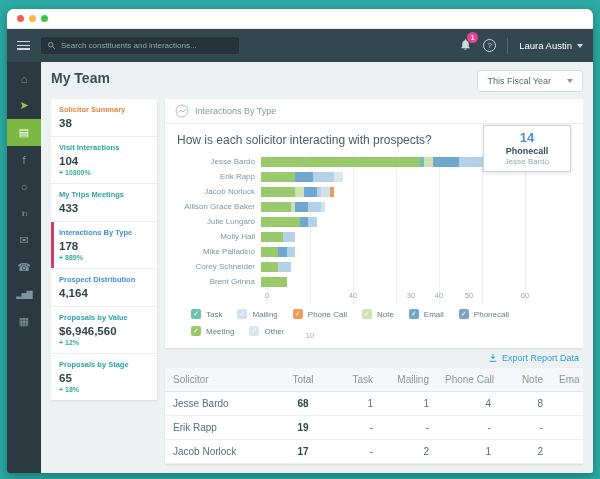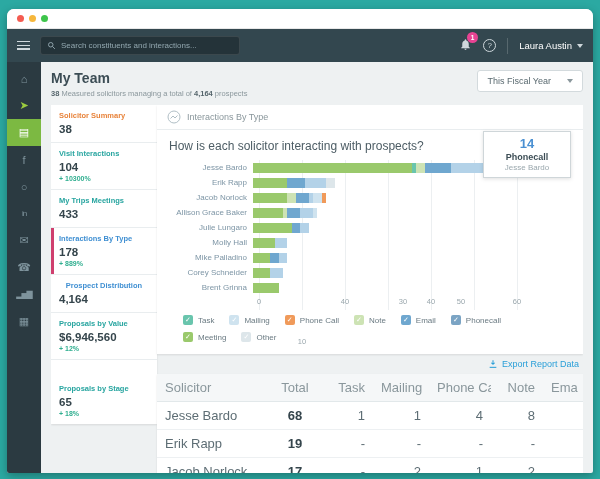--- a/index.html
+++ b/index.html
@@ -35,21 +35,21 @@
   .rail-item.small { font-size:8px; letter-spacing:-1px; }
 
   .content { flex:1; padding:8px 10px 0 10px; display:flex; flex-direction:column; overflow:hidden; }
   .page-head { display:flex; align-items:flex-start; margin-bottom:7px; }
   .page-title { font-size:14px; color:#3c4d55; font-weight:bold; }
   .page-sub { font-size:7.5px; color:#8a979c; margin-top:3px; }
   .page-sub .b { font-weight:bold; color:#55656c; }
   .filter { margin-left:auto; background:#fff; border:1px solid #d3dadd; border-radius:3px; font-size:9px; color:#5a6a70; padding:5px 9px; display:flex; align-items:center; gap:16px; cursor:pointer; }
   .filter .caret { border-top-color:#8a979c; }
 
-  .body-row { display:flex; gap:0; flex:1; overflow:hidden; align-items:flex-start; }
+  .body-row { display:flex; gap:8px; flex:1; overflow:hidden; align-items:flex-start; }
 
   
   .metrics { width:106px; min-width:106px; background:#fff; box-shadow:0 1px 2px rgba(0,0,0,.1); }
   .metric { padding:6px 8px 7px; border-bottom:1px solid #e9edef; position:relative; cursor:pointer; }
   .metric:last-child { border-bottom:none; }
   .metric.active::before { content:''; position:absolute; left:0; top:0; bottom:0; width:3px; background:#cf3f6e; }
   .mlabel { font-size:7.5px; font-weight:bold; margin-bottom:3px; }
   .mvalue { font-size:11.5px; font-weight:bold; color:#35454c; }
   .mdelta { font-size:7px; color:#2fae8f; margin-top:2px; font-weight:bold; }
 
@@ -80,21 +80,21 @@
   .litem { display:flex; align-items:center; gap:5px; font-size:8px; color:#6a7a82; cursor:pointer; }
   .lbox { width:10px; height:10px; border-radius:2px; display:flex; align-items:center; justify-content:center; color:#fff; font-size:7px; }
 
   
   .export-row { display:flex; justify-content:flex-end; align-items:center; gap:4px; padding:5px 4px 5px; color:#2a9fd8; font-size:9px; cursor:pointer; }
 
   
   .table-card { background:#fff; box-shadow:0 1px 2px rgba(0,0,0,.1); }
   .trow { display:flex; border-bottom:1px solid #edf0f2; }
   .trow.head { background:#f5f7f8; border-bottom:1px solid #e2e8ea; }
-  .tcell { padding:6px 8px; font-size:13px; color:#5d6d74; white-space:nowrap; overflow:hidden; }
+  .tcell { padding:6px 8px; font-size:10px; color:#5d6d74; white-space:nowrap; overflow:hidden; }
   .trow.head .tcell { color:#8a979c; }
   .tcell.c0 { width:112px; min-width:112px; text-align:left; }
   .tcell.c1 { width:52px; text-align:center; }
   .tcell.c2 { width:52px; text-align:right; }
   .tcell.c3 { width:56px; text-align:right; }
   .tcell.c4 { width:62px; text-align:right; }
   .tcell.c5 { width:52px; text-align:right; }
   .tcell.c6 { flex:1; text-align:left; padding-right:0; }
   .trow:not(.head) .tcell.c1 { font-weight:bold; color:#35454c; }
 </style>
@@ -145,23 +145,20 @@
         <div class="rail-item">✉</div>
         <div class="rail-item">☎</div>
         <div class="rail-item small">▂▅▇</div>
         <div class="rail-item">▦</div>
       </div>
 
     <div class="content">
       <div class="page-head">
         <div>
           <div class="page-title">My Team</div>
-          <div class="page-sub">
-            <span class="b">38</span><span> Measured solicitors managing a total of </span><span class="b">4,164</span><span> prospects</span>
-          </div>
         </div>
         <div class="filter">
           <span>This Fiscal Year</span>
           <span class="caret"></span>
         </div>
       </div>
 
       <div class="body-row">
         <div class="metrics">
             <div class="metric">
@@ -176,30 +173,30 @@
             <div class="metric">
               <div class="mlabel" style="color: rgb(40, 165, 160);">My Trips Meetings</div>
               <div class="mvalue">433</div>
             </div>
             <div class="metric active">
               <div class="mlabel" style="color: rgb(63, 143, 210);">Interactions By Type</div>
               <div class="mvalue">178</div>
               <div class="mdelta">+ 889%</div>
             </div>
             <div class="metric">
-              <div class="mlabel" style="color: rgb(63, 143, 210); text-align: center;">Prospect Distribution</div>
+              <div class="mlabel" style="color: rgb(63, 143, 210);">Prospect Distribution</div>
               <div class="mvalue">4,164</div>
             </div>
             <div class="metric">
               <div class="mlabel" style="color: rgb(40, 165, 160);">Proposals by Value</div>
               <div class="mvalue">$6,946,560</div>
               <div class="mdelta">+ 12%</div>
             </div>
             <div class="metric">
-              <div class="mlabel" style="color: rgb(40, 165, 160); margin-top: 18px;">Proposals by Stage</div>
+              <div class="mlabel" style="color: rgb(40, 165, 160);">Proposals by Stage</div>
               <div class="mvalue">65</div>
               <div class="mdelta">+ 18%</div>
             </div>
           </div>
 
         <div class="right-col">
           <div class="chart-card">
             <div class="cc-head">
               <svg width="14" height="14" viewBox="0 0 14 14">
                   <circle cx="7" cy="7" r="6" fill="none" stroke="#b0bec5"></circle>

